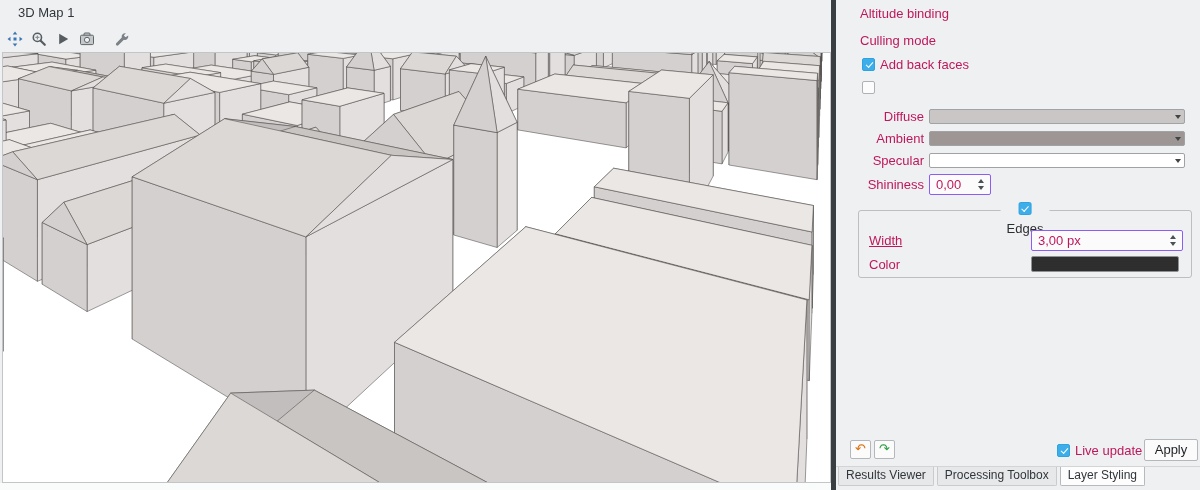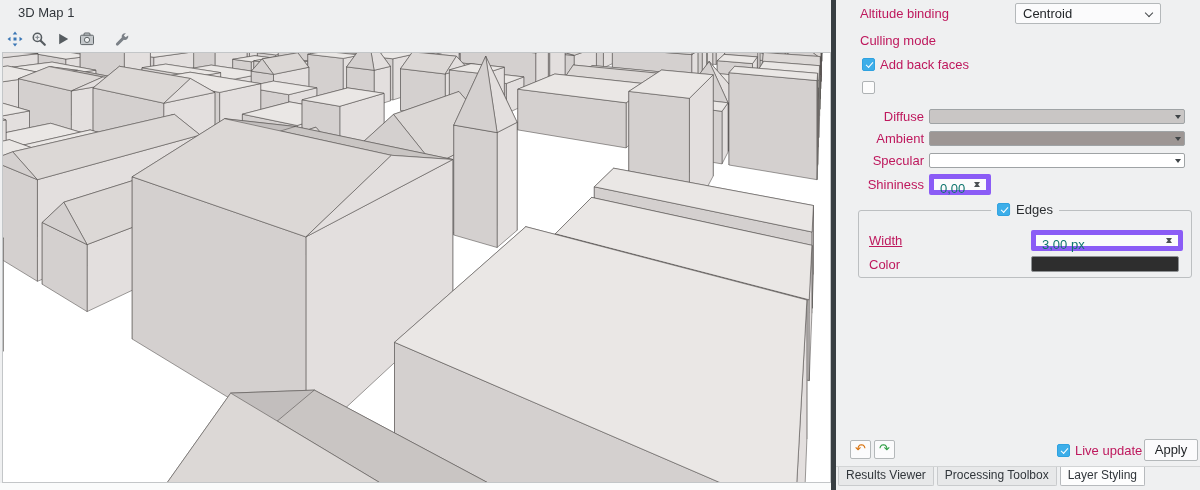--- a/index.html
+++ b/index.html
@@ -32,27 +32,27 @@
   .combo::after{content:"";position:absolute;right:8px;top:6px;width:5px;height:5px;
          border-right:1.4px solid #45494c;border-bottom:1.4px solid #45494c;transform:rotate(45deg);}
   .cb{width:13px;height:13px;box-sizing:border-box;border:1px solid #aeb2b4;border-radius:2px;background:#fcfcfc;position:absolute;}
   .cb.rel{position:relative;display:inline-block;flex:none;}
   .cb.on{background:#3daee9;border-color:#2fa2e0;}
   .cb.on::after{content:"";position:absolute;left:2.5px;top:3px;width:6px;height:3px;
          border-left:1.6px solid #fff;border-bottom:1.6px solid #fff;transform:rotate(-48deg);}
   .colorbar{position:absolute;height:15px;box-sizing:border-box;border:1px solid #9fa3a5;border-radius:2px;}
   .colorbar::after{content:"";position:absolute;right:3px;top:5px;border-left:3px solid transparent;border-right:3px solid transparent;border-top:4px solid #3f4447;}
   .swatch{position:absolute;box-sizing:border-box;border:1px solid #8f9294;border-radius:2px;}
-  .spin{position:absolute;height:21px;box-sizing:border-box;background:#fbfbfc;border:5px solid #8b5cf6;border-radius:2px;
-        padding:0 18px 0 6px;line-height:19px;font-size:13px;color:#0f766e;}
+  .spin{position:absolute;height:21px;box-sizing:border-box;background:#fbfbfc;border:1px solid #8b5cf6;border-radius:2px;
+        padding:0 18px 0 6px;line-height:19px;font-size:13px;color:#be185d;}
   .spin::before{content:"";position:absolute;right:6px;top:4px;border-left:3.5px solid transparent;border-right:3.5px solid transparent;border-bottom:4px solid #4b5054;}
   .spin::after{content:"";position:absolute;right:6px;bottom:4px;border-left:3.5px solid transparent;border-right:3.5px solid transparent;border-top:4px solid #4b5054;}
   .group{position:absolute;border:1px solid #bcbfc1;border-radius:3px;}
   .group-title{position:absolute;top:-9px;left:50%;transform:translateX(-50%);background:#eff0f1;padding:0 6px;
-        display:flex;gap:6px;align-items:center;white-space:nowrap;}
+        display:flex;gap:6px;align-items:center;white-space:nowrap;flex-direction:column;}
   .mini-btn{position:absolute;width:21px;height:19px;box-sizing:border-box;background:#fbfbfc;border:1px solid #b4b8ba;border-radius:2px;
         text-align:center;line-height:16px;font-size:13px;}
   .btn{position:absolute;box-sizing:border-box;background:#fbfbfc;border:1px solid #b4b8ba;border-radius:2px;
         text-align:center;line-height:20px;font-size:13px;color:#232629;}
   .tabbar{position:absolute;left:0;top:466px;width:364px;height:20px;display:flex;gap:3px;padding-left:2px;border-top:1px solid #d2d4d5;}
   .tab{height:19px;box-sizing:border-box;padding:0 7px;font-size:12px;line-height:17px;color:#31363b;
         background:#e7e8e9;border:1px solid #c9cbcd;border-top:none;border-radius:0 0 2px 2px;white-space:nowrap;}
   .tab.on{background:#fdfdfd;border-color:#b7babd;}
 </style>
 </head>
@@ -940,23 +940,20 @@
   </div>
 
   <div class="bottom-strip"></div>
 </div>
 
 <div class="splitter"></div>
 
 <div class="style-panel">
 
   <div class="lbl" style="left:24px;top:6px;">Altitude binding</div>
-  <div class="combo" style="left:179px;top:3px;width:146px;">
-    <span>Centroid</span>
-  </div>
 
   <div class="lbl" style="left:24px;top:33px;">Culling mode</div>
 
   <span class="cb on" style="left:26px;top:58px;"></span>
   <div class="lbl" style="left:44px;top:57px;">Add back faces</div>
 
   <span class="cb" style="left:26px;top:81px;"></span>
 
   <div class="lbl r" style="top:109px;">Diffuse</div>
   <div class="colorbar" style="left: 93px; top: 109px; width: 256px; background-color: rgb(201, 198, 197);"></div>

